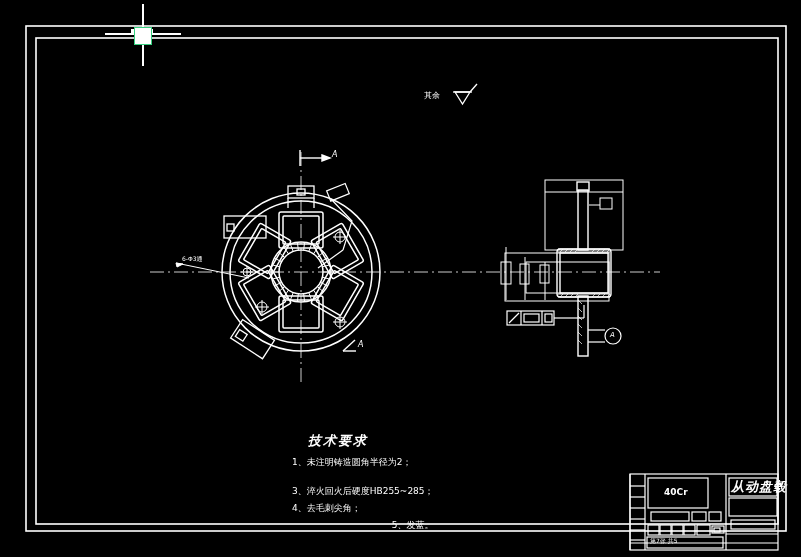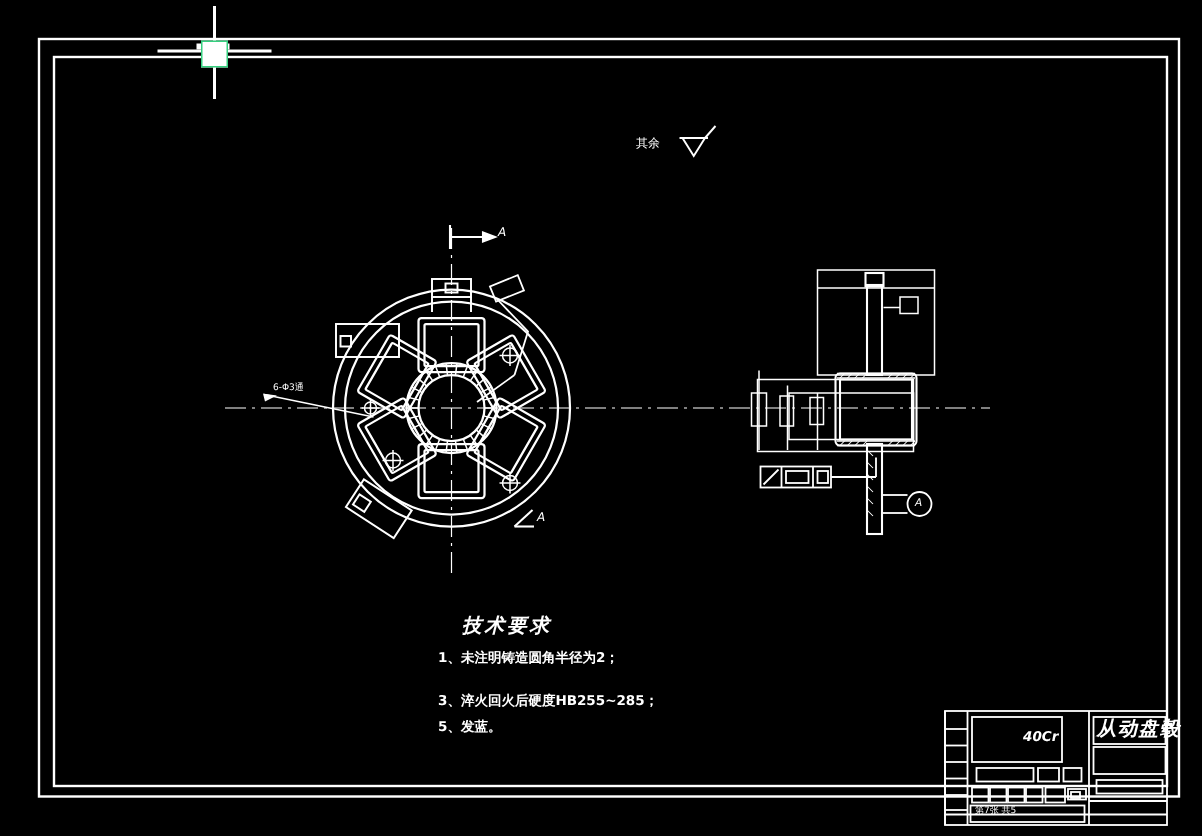--- a/index.html
+++ b/index.html
@@ -4,21 +4,21 @@
 <style>
   html,body{margin:0;padding:0;background:#000;}
   body{width:801px;height:557px;overflow:hidden;font-family:"DejaVu Sans","Liberation Sans",sans-serif;}
   #stage{position:relative;width:801px;height:413px;background:#000;}
   svg{position:absolute;left:0;top:0;width:801px;height:557px;overflow:visible;}
   .txt{position:absolute;color:#fff;white-space:nowrap;line-height:1;}
   .cn{font-family:"DejaVu Sans","Liberation Sans",sans-serif;}
   .tiny{font-size:6px;}
   .t7{font-size:7px;}
   .t8{font-size:8px;}
-  .t9{font-size:9px;font-weight:bold;}
+  .t9{font-size:9px;}
   .t13{font-size:13px;}
   .bold{font-weight:bold;}
   .ital{font-style:italic;}
   .crosshair div{position:absolute;background:#ffffff;}
   .pickbox{position:absolute;border:1px solid #35d07f;}
   .magenta{position:absolute;background:#7a2f4a;}
 </style>
 </head>
 <body>
 
@@ -255,25 +255,26 @@
     <div class="pickbox" style="left:134px;top:27px;width:16px;height:16px;"></div>
   </div>
 
   <div class="txt t8 cn" style="left:424px;top:92px;">其余</div>
 
   <div class="txt t8 ital" style="left:332px;top:151px;">A</div>
   <div class="txt t8 ital" style="left:358px;top:341px;">A</div>
   <div class="txt tiny cn" style="left:182px;top:256px;">6-Φ3通</div>
   <div class="txt t7 ital" style="left:610px;top:332px;">A</div>
 
-  <div style="position:absolute;left:292px;top:408px;">
+  <div style="position:absolute;left:292px;top:432px;">
     <div class="cn t13 bold ital" style="color:#fff;margin-left:16px;letter-spacing:2px;">技术要求</div>
     <div class="cn t9" style="color:#fff;margin-top:6px;">1、未注明铸造圆角半径为2；</div>
     <div class="cn t9" style="color:#fff;margin-top:16px;">3、淬火回火后硬度HB255~285；</div>
-    <div class="cn t9" style="color:#fff;margin-top:4px;">5、发蓝。</div>
+    <div class="cn t9" style="color:#fff;margin-top:4px;">4、去毛刺尖角；</div>
+    <div class="cn t9" style="color:#fff;margin-top:4px;text-align:right;">5、发蓝。</div>
   </div>
 
   <svg>
     <g stroke="#ffffff" stroke-width="1.2" fill="none">
 
       <rect x="630" y="474" width="148" height="76"></rect>
 
       <line x1="630" y1="474" x2="630" y2="550"></line>
       <line x1="645" y1="474" x2="645" y2="550"></line>
       <line x1="630" y1="486" x2="645" y2="486"></line>
@@ -301,17 +302,17 @@
       <rect x="729" y="478" width="48" height="18"></rect>
       <rect x="729" y="498" width="48" height="18"></rect>
       <rect x="731" y="520" width="44" height="9"></rect>
       <line x1="726" y1="534" x2="778" y2="534"></line>
 
       <line x1="630" y1="543" x2="778" y2="543"></line>
       <rect x="647" y="537" width="76" height="11"></rect>
     </g>
   </svg>
 
-  <div class="txt t9 bold" style="left:682px;top:488px;font-style:italic;">40Cr</div>
+  <div class="txt t9 bold" style="left:664px;top:488px;">40Cr</div>
   <div class="txt t13 cn bold ital" style="left:731px;top:480px;letter-spacing:1px;">从动盘毂</div>
   <div class="txt tiny cn" style="left:650px;top:538px;">第7张 共5</div>
 
 </div>
 
 </body></html>

